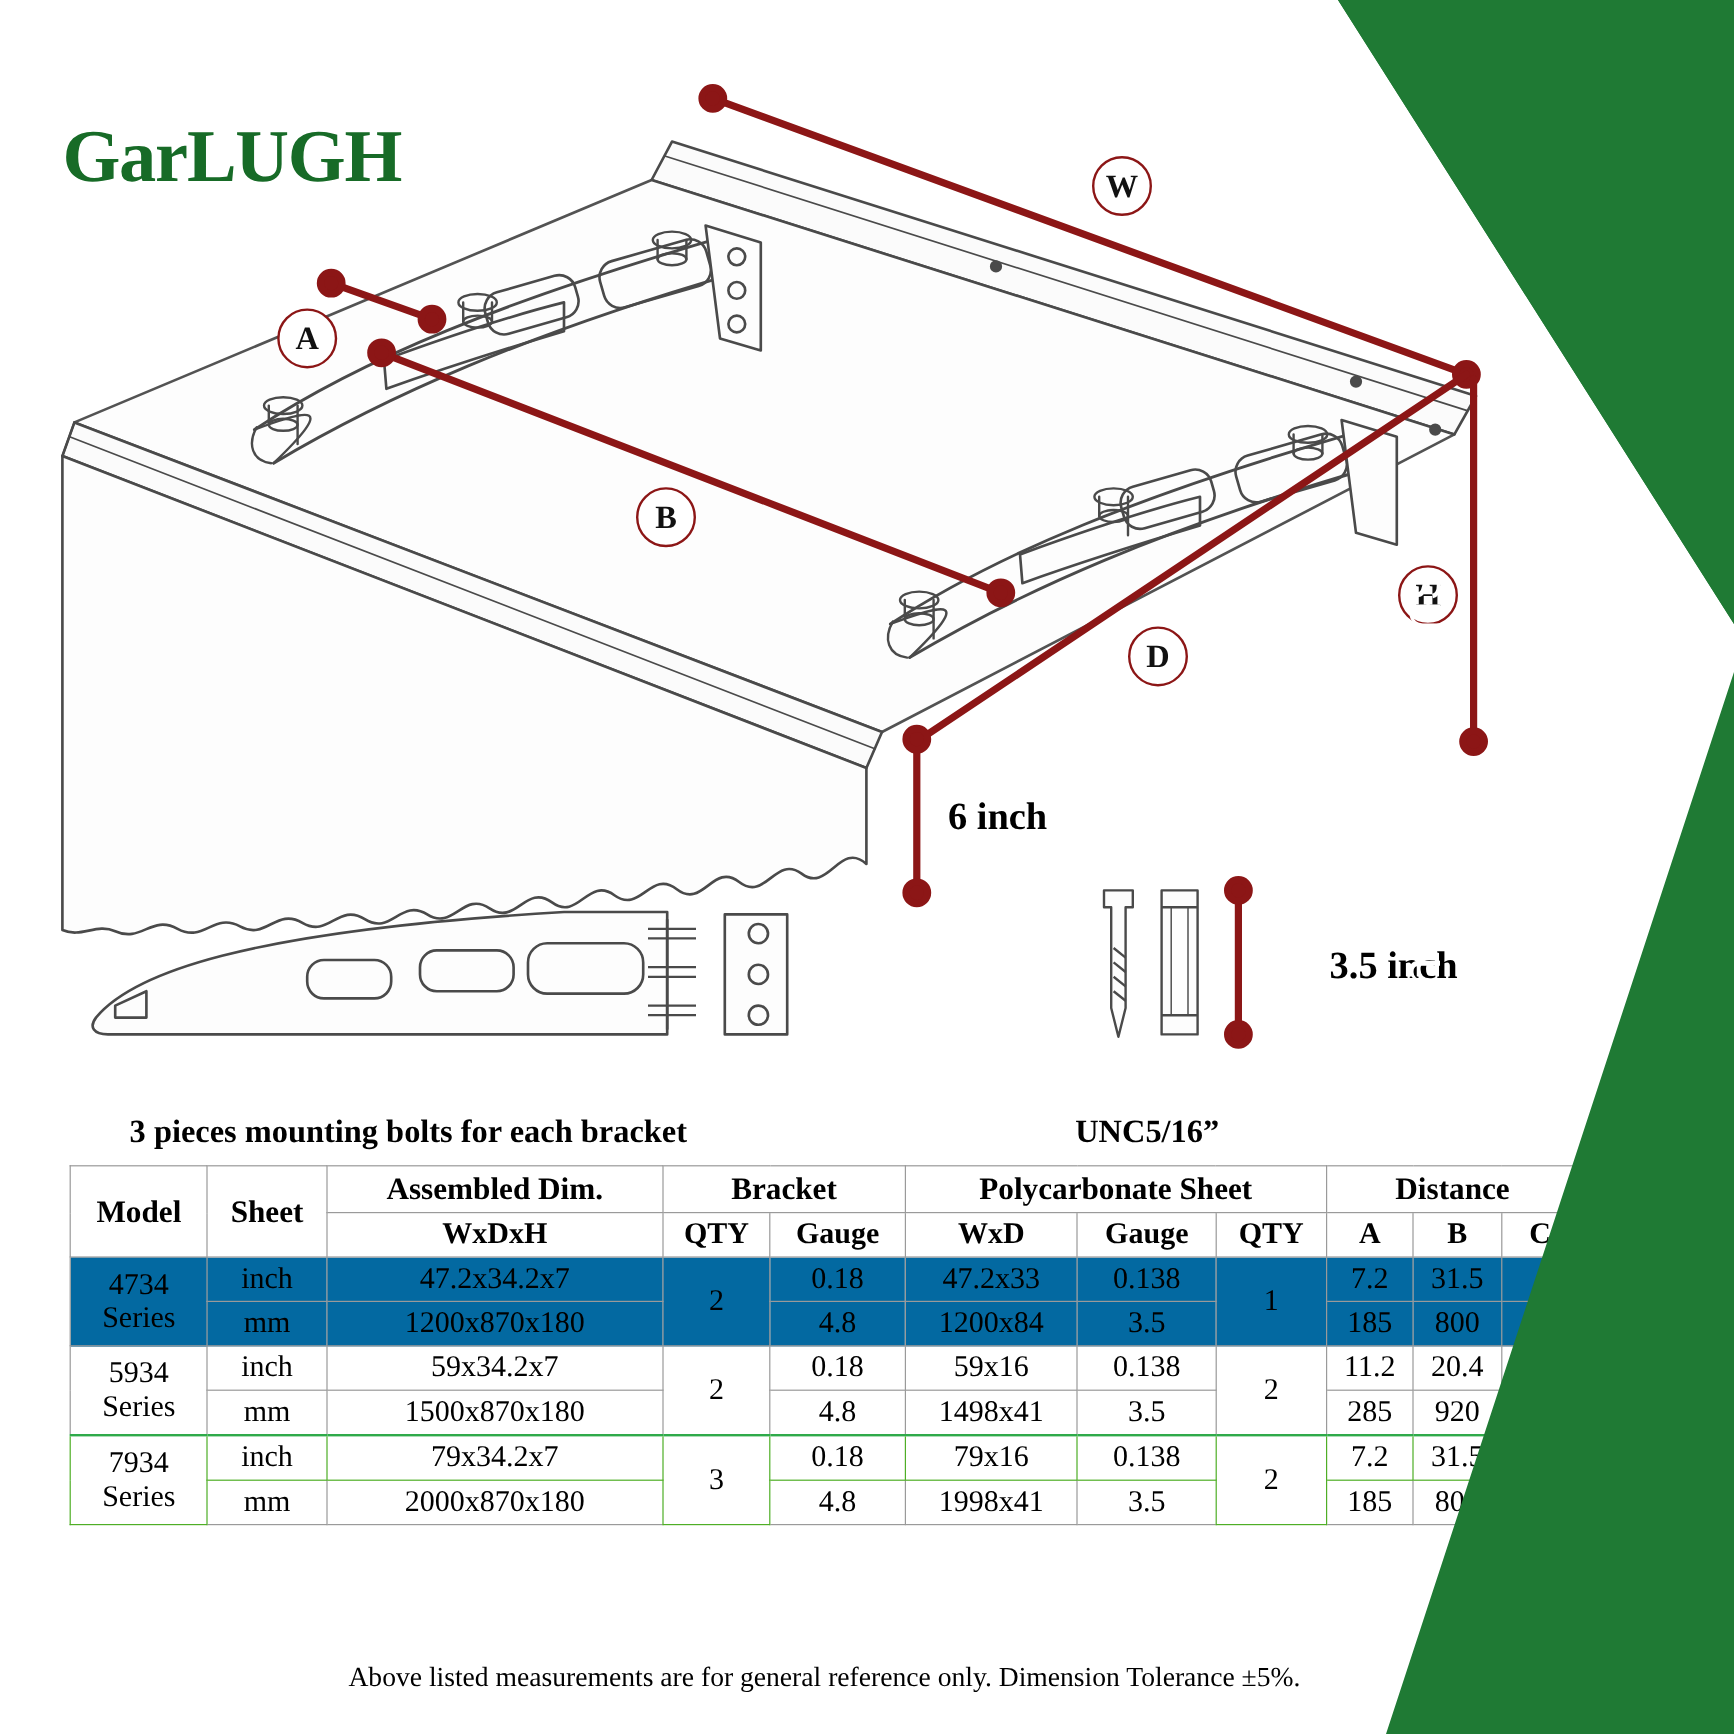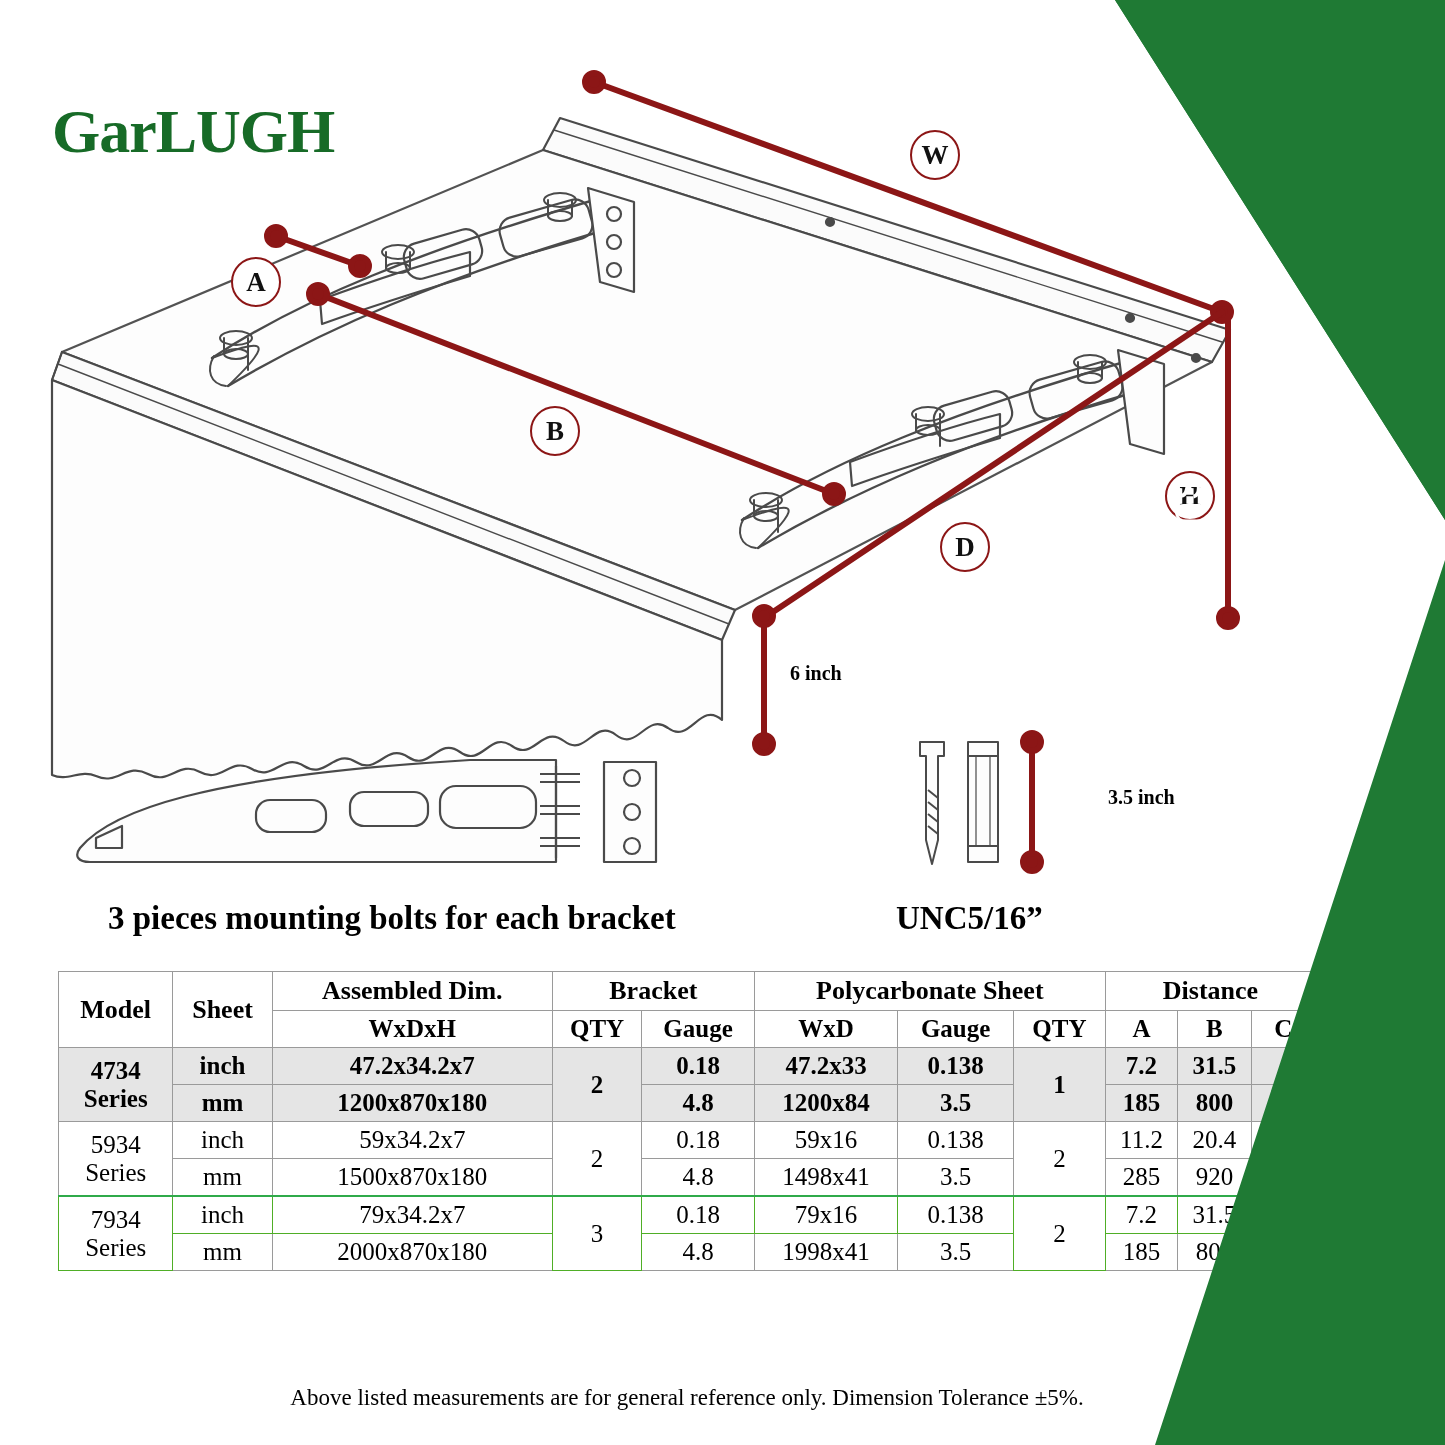--- a/index.html
+++ b/index.html
@@ -47,46 +47,47 @@
     border:2.5px solid #8c1616;
     background:#ffffff;
     color:#111;
     font-size:27px;font-weight:bold;
     display:flex;align-items:center;justify-content:center;
     font-family:"Liberation Serif", serif;
   }
   .dimlabel{
     position:absolute;
     font-family:"Liberation Serif", serif;
-    font-weight:bold;font-size:20px;color:#000;
+    font-weight:bold;font-size:32px;color:#000;
     white-space:nowrap;
   }
   .caption{
     position:absolute;
     font-family:"Liberation Serif", serif;
-    font-weight:bold;font-size:33px;color:#000;
+    font-weight:bold;font-size:27px;color:#000;
     white-space:nowrap;
+    margin-top:28px;
   }
   
   .spec-table{
     position:absolute;left:58px;top:971px;
     border-collapse:collapse;
     width:1258px;
     font-family:"Liberation Serif", serif;
     font-size:25px;
     color:#000;
   }
   .spec-table th,.spec-table td{
     border:1.5px solid #9a9a9a;
     text-align:center;
     padding:4px 2px;
     white-space:nowrap;
   }
   .spec-table th{font-weight:bold;}
-  .row-hl{background:#e5e5e5;font-weight:bold;}
+  .row-hl{background:#0369a1;}
   .hl-border td,.hl-border th{border-color:#4fae26;}
   .nb-top{border-top:2px solid #2faa4a !important;}
   .footnote{
     position:absolute;left:58px;top:1385px;width:1258px;
     text-align:center;
     font-family:"Liberation Serif", serif;
     font-size:23px;color:#000;
   }
   .tbl-h1{font-size:26px;}
 </style>

